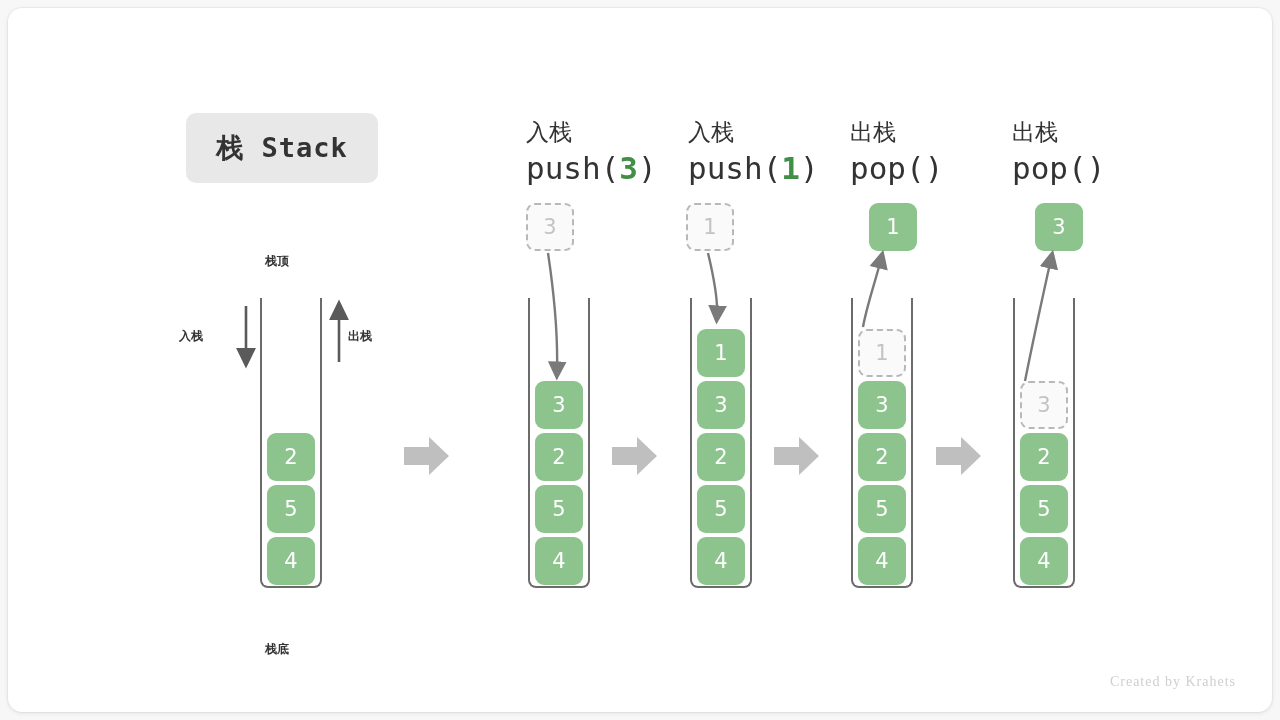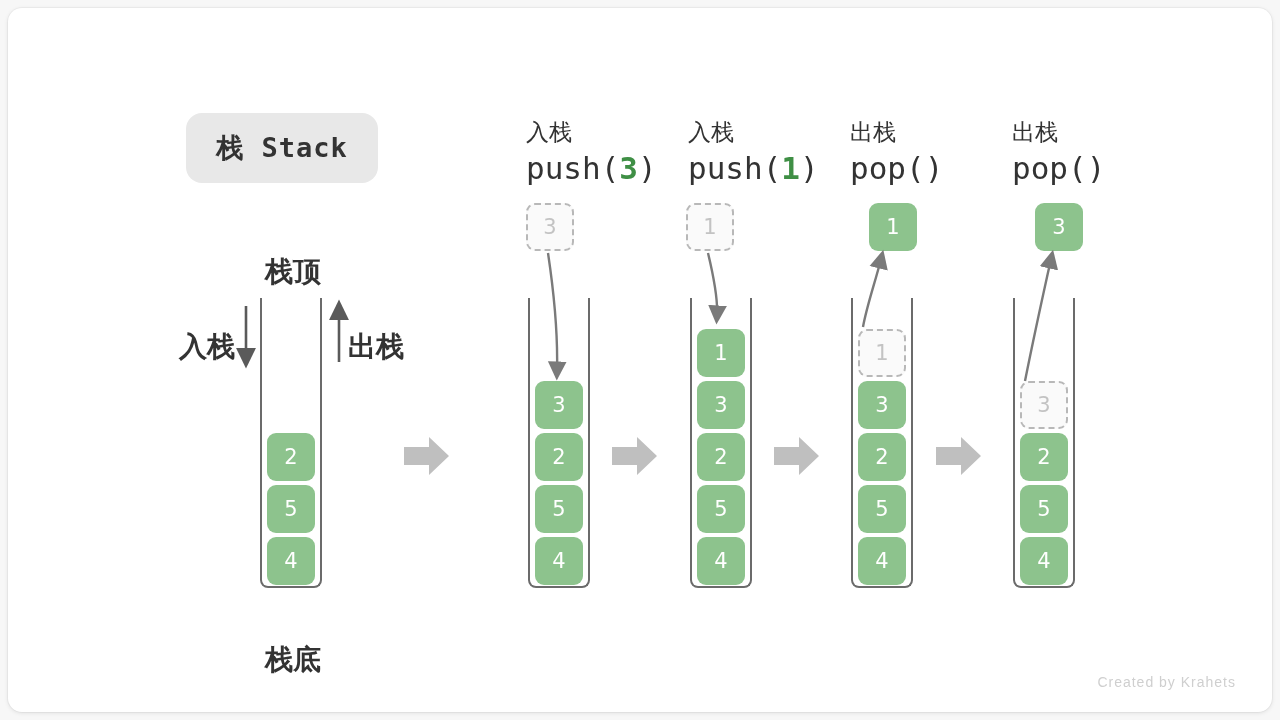--- a/index.html
+++ b/index.html
@@ -22,30 +22,30 @@
     box-shadow: 0 1px 4px rgba(0,0,0,0.10), 0 0 0 1px rgba(0,0,0,0.03);
     overflow: hidden;
   }
   .abs { position: absolute; }
 
   
   #title-badge {
     left: 178px; top: 105px;
     width: 192px; height: 70px;
     background: #e8e8e8;
-    border-radius: 16px;
+    border-radius: 10px;
     display: flex; align-items: center; justify-content: center;
     font-size: 27px; font-weight: bold; color: #333333;
     letter-spacing: 1px;
     font-family: "DejaVu Sans Mono", "Liberation Mono", monospace;
   }
 
   
   .cn-label {
-    font-size: 28px; font-weight: bold; color: #333333;
+    font-size: 12px; font-weight: bold; color: #333333;
     font-family: "DejaVu Sans", sans-serif;
     white-space: nowrap;
   }
   .op-label {
     font-size: 23px; color: #333333;
     font-family: "DejaVu Sans", sans-serif;
     line-height: 36px; white-space: nowrap;
   }
   .op-code {
     font-family: "DejaVu Sans Mono", "Liberation Mono", monospace;
@@ -98,21 +98,21 @@
   }
   .float-box.ghost {
     background: #fafafa;
     color: #c3c3c3;
     border: 2px dashed #b8b8b8;
   }
 
   
   #footer {
     right: 36px; bottom: 22px;
-    font-family: Liberation Sans, sans-serif;
+    font-family: Liberation Serif, serif;
     font-size: 14px; color: #cfcfcf; letter-spacing: 1px;
   }
   svg { overflow: visible; }
 </style>
 </head>
 <body>
 
 <div id="card">
 
   <div class="abs" id="title-badge">栈 Stack</div>

